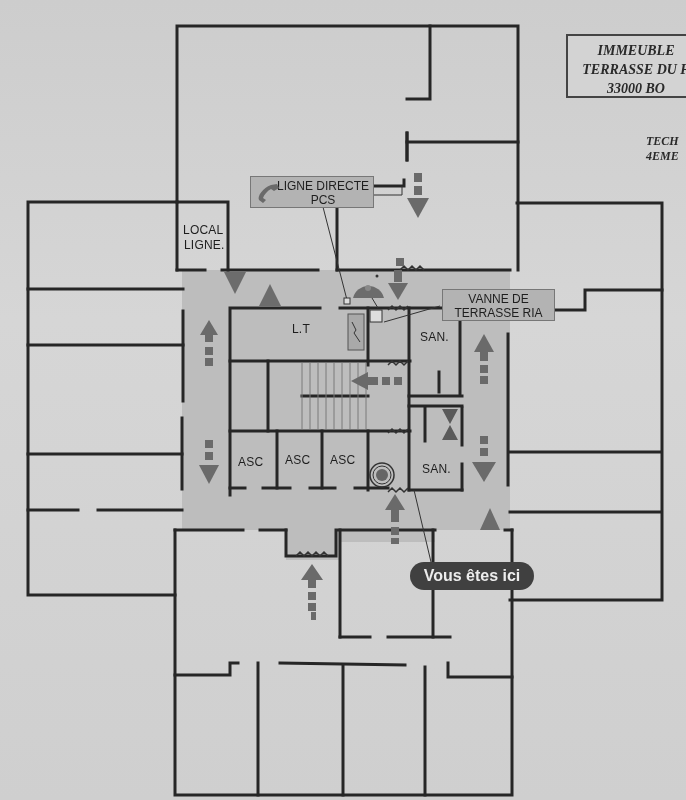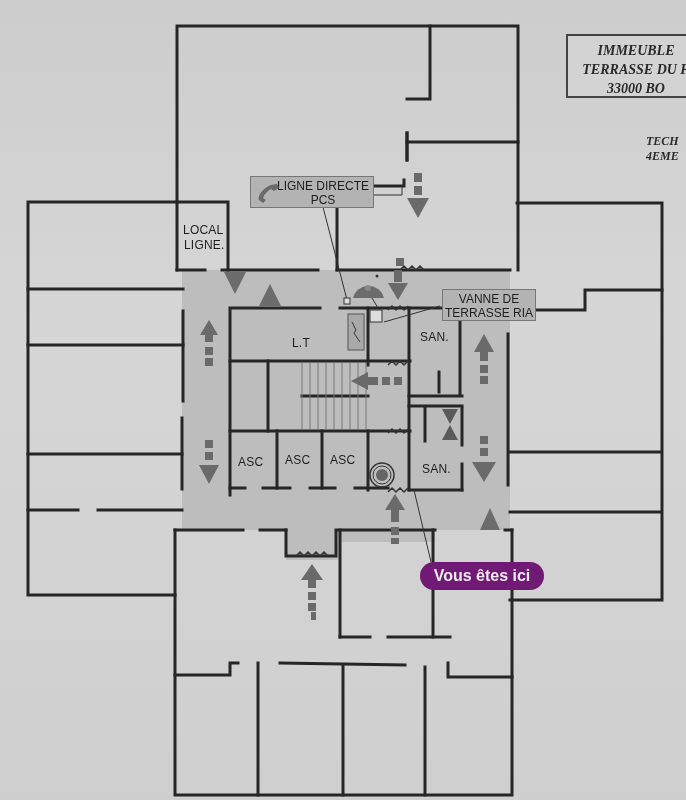--- a/index.html
+++ b/index.html
@@ -4,21 +4,21 @@
 <style>
   html, body { margin:0; padding:0; }
   body { width:686px; height:800px; overflow:hidden; background:#cfcfcf; font-family:"Liberation Sans", sans-serif; position:relative; }
   .plan { position:absolute; left:0; top:0; width:686px; height:800px; }
   .bg { background: linear-gradient(180deg,#cdcdcd 0%,#d6d6d6 40%,#cfcfcf 100%); }
   .title-box { position:absolute; left:566px; top:34px; width:140px; height:64px; border:2px solid #444; box-sizing:border-box; background:#d3d3d3; font-family:"Liberation Serif", serif; font-style:italic; font-weight:bold; font-size:14px; color:#2a2a2a; text-align:center; line-height:19px; padding-top:5px; overflow:hidden; }
   .title-box div { white-space:nowrap; }
   .plan-title { position:absolute; left:646px; top:134px; font-family:"Liberation Serif", serif; font-style:italic; font-weight:bold; font-size:12px; color:#2a2a2a; line-height:15px; white-space:nowrap; }
   .lbl { position:absolute; font-size:12px; color:#1e1e1e; white-space:nowrap; letter-spacing:0.2px; }
   .callout { position:absolute; background:#b3b3b3; border:1px solid #777; box-sizing:border-box; font-size:12px; color:#1e1e1e; text-align:center; line-height:14px; }
-  .here { position:absolute; left:420px; top:562px; width:124px; height:28px; border-radius:14px; background:#701a75; color:#ececec; font-weight:bold; font-size:16px; line-height:28px; text-align:center; }
+  .here { position:absolute; left:410px; top:562px; width:124px; height:28px; border-radius:14px; background:#404040; color:#ececec; font-weight:bold; font-size:16px; line-height:28px; text-align:center; }
 </style>
 </head>
 <body class="bg">
 
 <svg class="plan" viewBox="0 0 686 800" xmlns="http://www.w3.org/2000/svg">
 
   <g fill="#bdbdbd">
     <rect x="182" y="270" width="328" height="260"></rect>
     <rect x="340" y="530" width="95" height="12"></rect>
     <rect x="286" y="530" width="54" height="30"></rect>
@@ -210,33 +210,33 @@
 </div>
 <div class="plan-title">
   <div>TECH</div>
   <div>4EME</div>
 </div>
 
 <div class="lbl" style="left:182px;top:223px;line-height:15px;text-align:center;">
   <div>LOCAL</div>
   <div style="padding-left:2px">LIGNE.</div>
 </div>
-<div class="lbl" style="left:292px;top:336px;text-align:center;">L.T</div>
+<div class="lbl" style="left:292px;top:322px;text-align:center;">L.T</div>
 <div class="lbl" style="left:420px;top:330px;">SAN.</div>
 <div class="lbl" style="left:422px;top:462px;">SAN.</div>
 <div class="lbl" style="left:238px;top:455px;">ASC</div>
 <div class="lbl" style="left:285px;top:453px;">ASC</div>
 <div class="lbl" style="left:330px;top:453px;">ASC</div>
 
 <div class="callout" style="left:250px;top:176px;width:124px;height:32px;padding-left:22px;">
   <svg style="position:absolute;left:4px;top:5px" width="26" height="22" viewBox="0 0 26 22">
     <path d="M4,18 C2,14 8,6 16,3 L22,2 L24,6 L19,9 L16,7 C12,9 9,13 8,16 L11,18 L8,21 Z" fill="#6a6a6a"></path>
   </svg>
   <div style="padding-top:2px">LIGNE DIRECTE</div>
   <div>PCS</div>
 </div>
 
-<div class="callout" style="left:442px;top:289px;width:94px;height:32px;padding-top:2px;">
+<div class="callout" style="left:442px;top:289px;width:113px;height:32px;padding-top:2px;">
   <div>VANNE DE</div>
   <div>TERRASSE RIA</div>
 </div>
 
 <div class="here">Vous êtes ici</div>
 
 </body></html>

